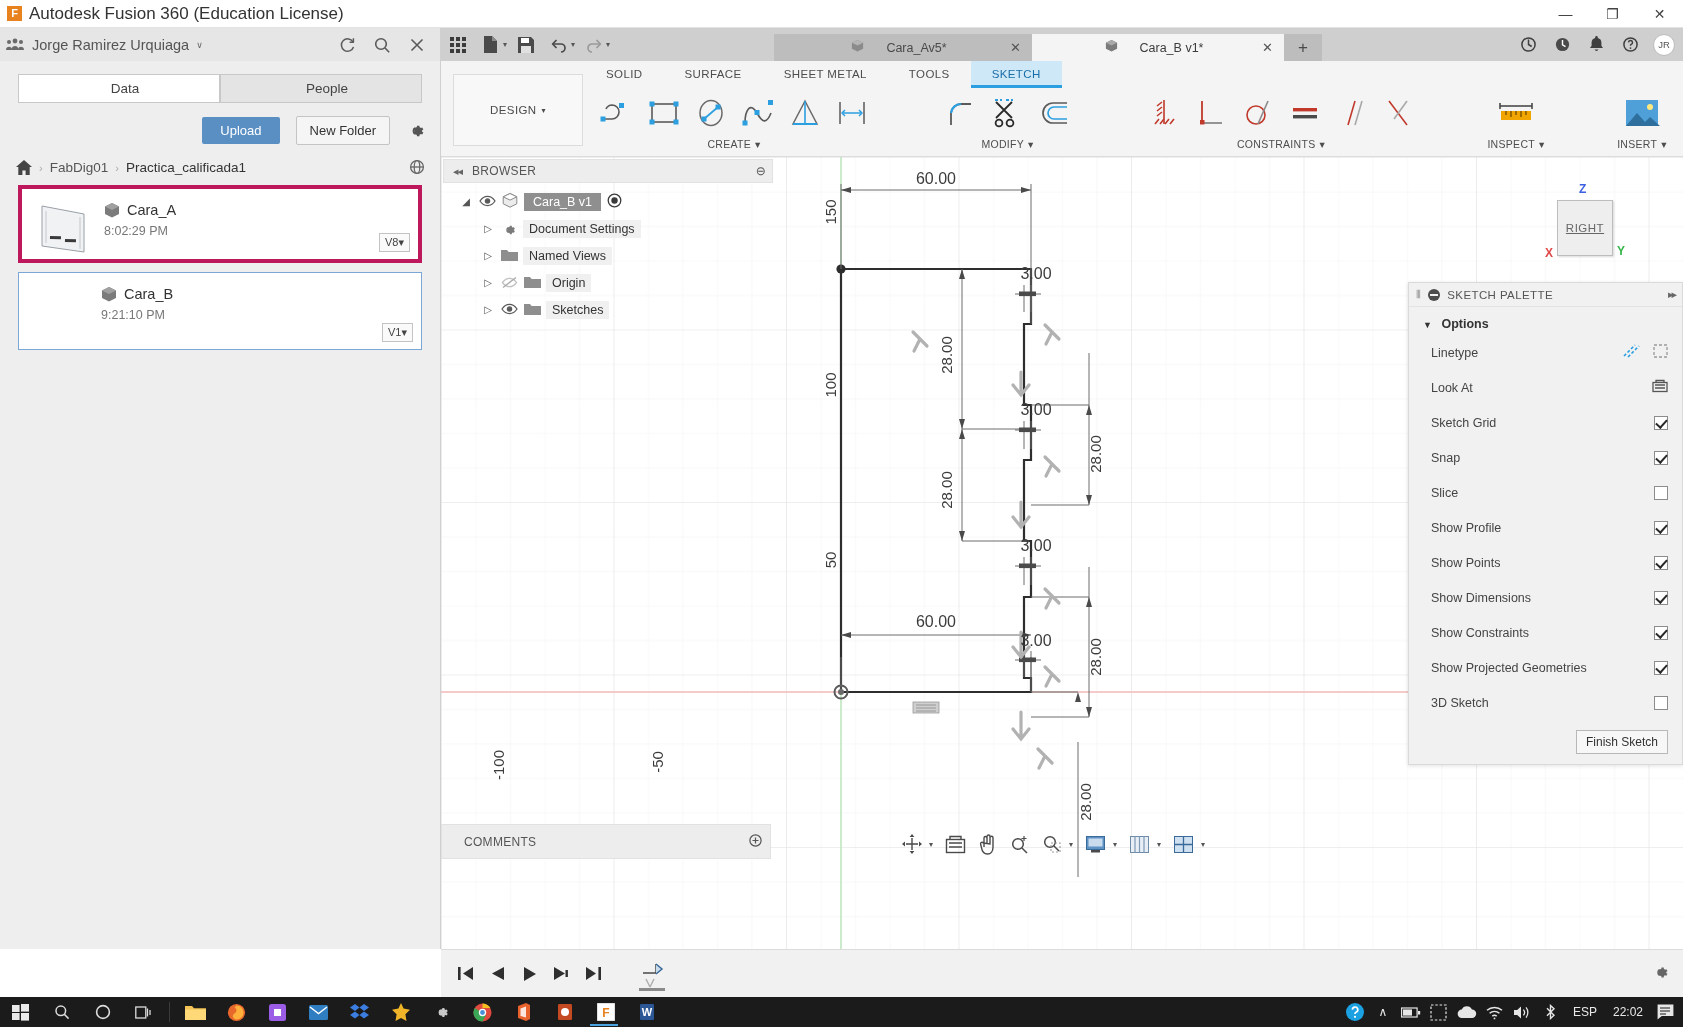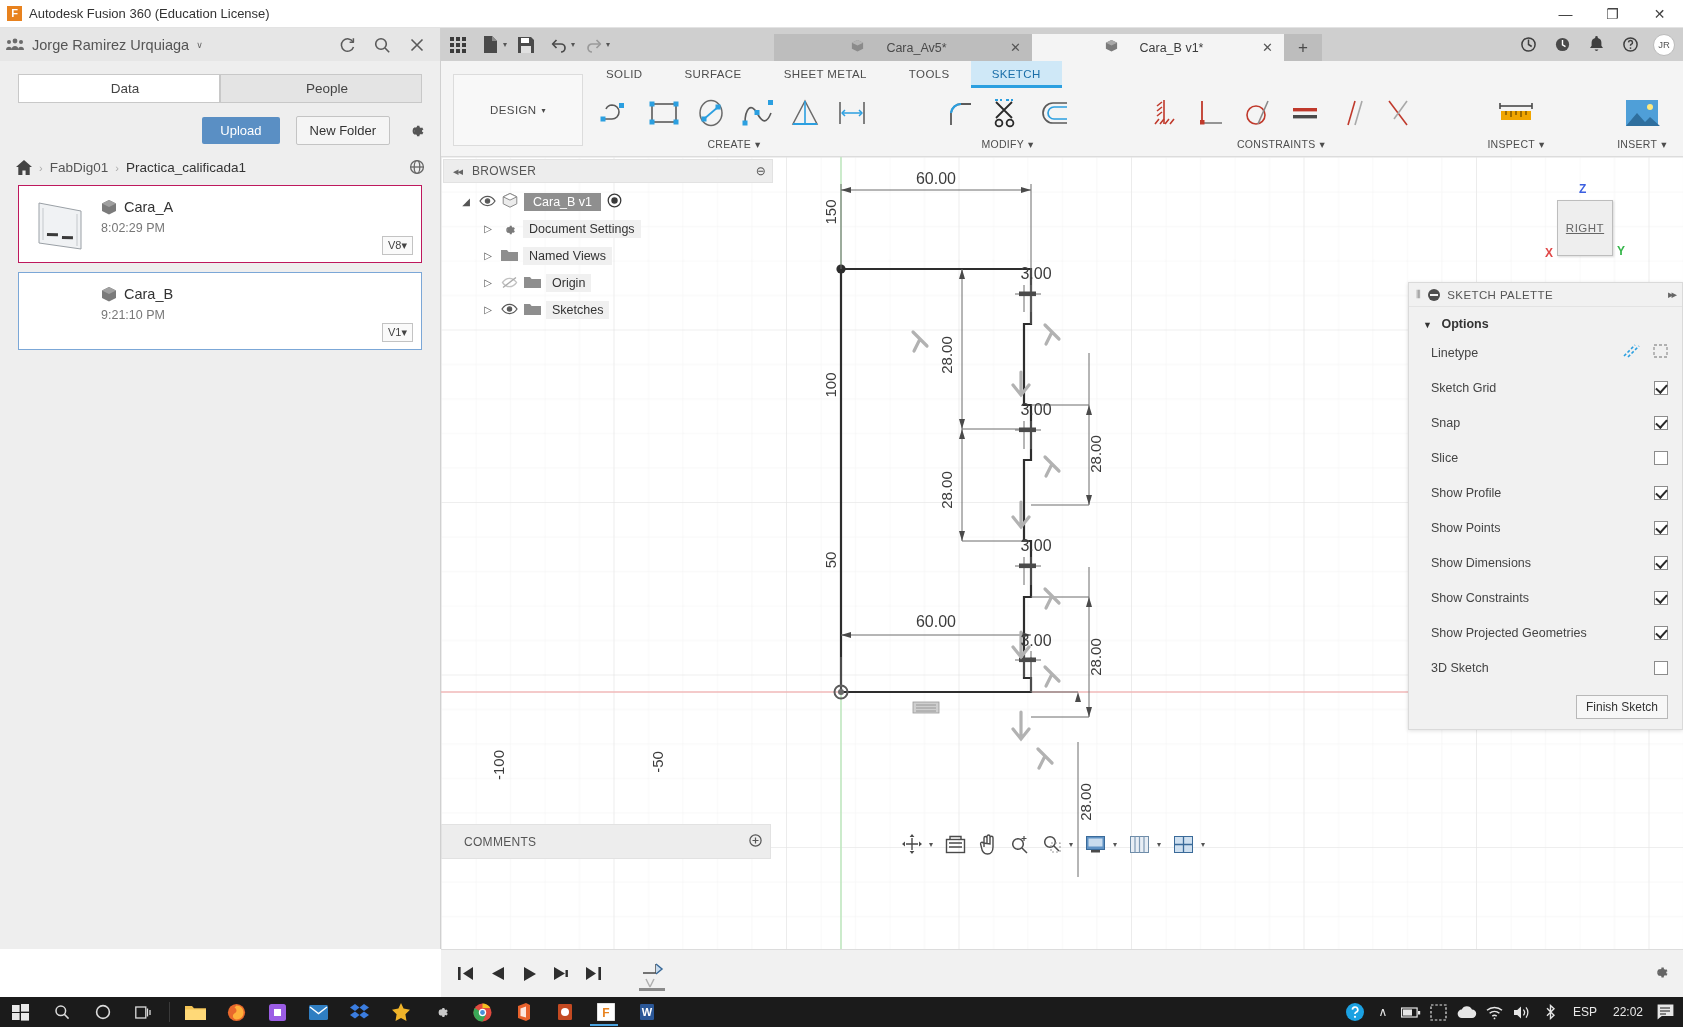--- a/index.html
+++ b/index.html
@@ -11,21 +11,21 @@
     color:#222;
     -webkit-font-smoothing: antialiased;
   }
   .app { position:relative; width:1683px; height:1027px; }
 
   
   .winbar { position:absolute; left:0; top:0; width:1683px; height:28px; background:#ffffff;
             border-bottom:1px solid #e3e3e3; display:flex; align-items:center; }
   .winbar .ficon { width:15px; height:15px; margin-left:7px; margin-right:7px; background:#e8821e;
                    color:#fff; font-size:11px; font-weight:bold; line-height:15px; text-align:center; }
-  .winbar .wtitle { font-size:13px; color:#333; }
+  .winbar .wtitle { font-size:17px; color:#333; }
   .wincontrols { position:absolute; right:0; top:0; height:28px; display:flex; }
   .wincontrols div { width:47px; height:28px; display:flex; align-items:center; justify-content:center;
                      color:#444; font-size:14px; }
 
   
   .datapanel { position:absolute; left:0; top:28px; width:441px; height:921px; background:#eeeeee;
                border-right:1px solid #d0d0d0; }
   .dp-head { height:33px; display:flex; align-items:center; padding:0 6px; background:#e6e6e6;}
   .dp-head .people-icon { width:18px; height:14px; margin-right:8px; position:relative; }
   .dp-user { font-size:14.5px; color:#555; }
@@ -46,21 +46,21 @@
                    font-size:13px; border-radius:2px; }
   .gear-btn { width:20px; height:20px; color:#555; }
 
   .breadcrumb { display:flex; align-items:center; gap:7px; margin:14px 14px 0 16px; font-size:13.5px; }
   .breadcrumb .home { width:16px; height:15px; color:#444; }
   .breadcrumb .sep { color:#aaa; font-size:11px; }
   .breadcrumb .crumb { color:#555; }
   .breadcrumb .crumb.last { color:#333; }
   .breadcrumb .globe { margin-left:auto; width:17px; height:17px; color:#666;}
 
-  .filecard { margin:9px 18px 0 18px; background:#fff; border:1px solid #be185d; height:78px;
+  .filecard { margin:9px 18px 0 18px; background:#fff; border:4px solid #be185d; height:78px;
               position:relative; display:flex; align-items:flex-start; padding:9px 10px; }
   .filecard.selected { border:1px solid #7ba7d7; }
   .fc-thumb { width:62px; height:60px; position:relative; margin-right:10px; }
   .fc-name { display:flex; align-items:center; gap:7px; margin-top:4px; font-size:14.5px; color:#333; }
   .fc-time { font-size:12.5px; color:#777; margin-top:6px; }
   .fc-ver { position:absolute; right:8px; bottom:7px; border:1px solid #c3c3c3; background:#fafafa;
             font-size:11px; color:#444; padding:2px 5px; }
   .cube-ico { width:16px; height:15px; }
 
   
@@ -864,20 +864,31 @@
               </svg>
           </span>
           <span>
             <svg width="15" height="14" viewBox="0 0 15 14" fill="none" stroke="#9a9a9a" stroke-width="1.3">
               <rect x="1" y="1" width="13" height="12" stroke-dasharray="3,2"></rect>
               </svg>
           </span>
         </span>
       </div>
 
+      <div class="pal-row">
+        <span>Look At</span>
+        <span class="ctrl">
+          <span>
+            <svg width="16" height="14" viewBox="0 0 16 14" fill="none" stroke="#555" stroke-width="1.3">
+              <rect x="1" y="3.5" width="14" height="9"></rect>
+                <path d="M4 3.5V1.5h8v2M3 6h10M3 9h10"></path>
+              </svg>
+          </span>
+        </span>
+      </div>
 
       <div class="pal-row">
         <span>Sketch Grid</span>
         <span class="ctrl">
             <span class="cb on"></span>
           </span>
       </div>
       <div class="pal-row">
         <span>Snap</span>
         <span class="ctrl">

